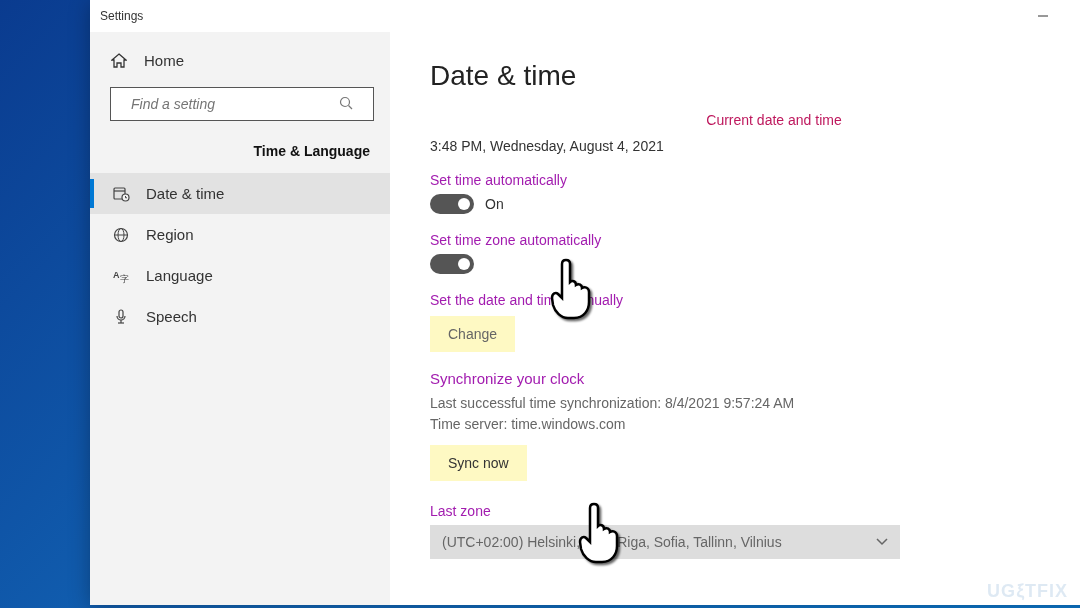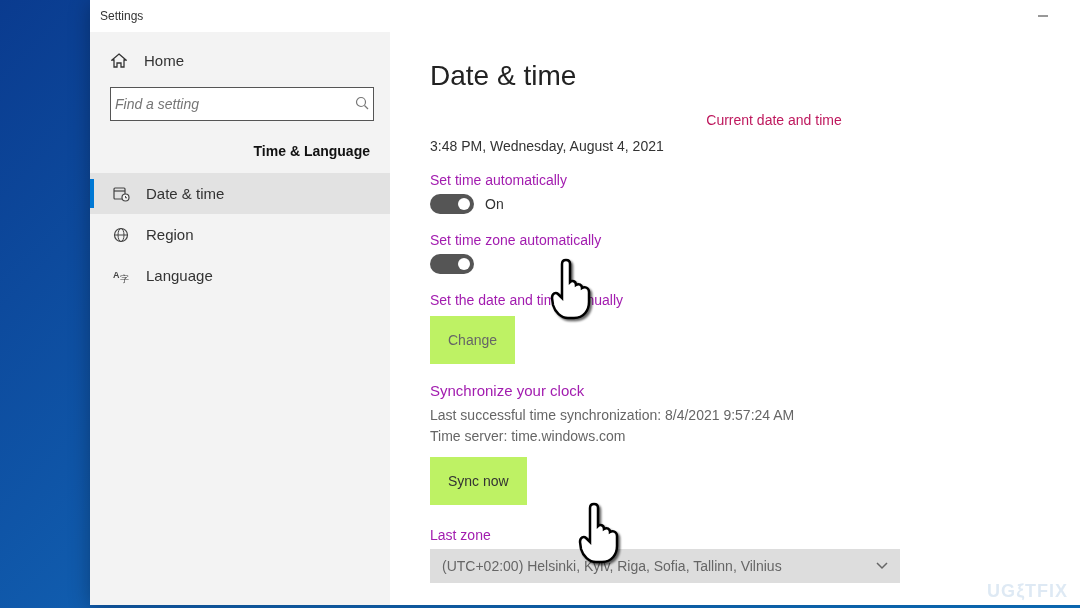--- a/index.html
+++ b/index.html
@@ -5,42 +5,42 @@
 * { margin: 0; padding: 0; box-sizing: border-box; font-family: "Segoe UI", sans-serif; }
 body { width: 1080px; height: 608px; background: linear-gradient(135deg, #0a3b8f 0%, #1264b5 50%, #0d7ad0 100%); overflow: hidden; position: relative; }
 .window { position: absolute; left: 90px; top: 0; width: 1068px; height: 605px; background: #fff; box-shadow: 0 2px 20px rgba(0,0,0,.3); }
 .titlebar { height: 32px; display: flex; align-items: center; justify-content: space-between; padding-left: 10px; border-bottom: 1px solid transparent; }
 .titlebar-left { display: flex; align-items: center; gap: 8px; font-size: 12px; color: #333; }
 .wincontrols { display: flex; }
 .wincontrols button { width: 46px; height: 32px; border: none; background: transparent; font-size: 12px; color: #333; display: flex; align-items: center; justify-content: center; }
 .content { display: flex; height: calc(100% - 32px); }
 .sidebar { width: 300px; background: #f3f3f3; display: flex; flex-direction: column; padding-top: 10px; }
 .home-row { display: flex; align-items: center; gap: 16px; padding: 10px 20px; font-size: 15px; color: #333; }
-.searchbox { margin: 8px 16px 12px 20px; border: 1px solid #555; height: 34px; display: flex; align-items: center; padding: 0 4px; background: #fff; }
+.searchbox { margin: 8px 16px 12px 20px; border: 1px solid #555; height: 34px; display: flex; align-items: center; padding: 0 20px; background: #fff; }
 .searchbox input { border: none; outline: none; flex: 1; font-size: 14px; color: #333; font-style: italic; background: transparent; }
 .search-icon { color: #666; font-size: 14px; }
 .section-title { padding: 10px 20px 14px 20px; font-size: 14px; font-weight: 600; color: #111; text-align: right; }
 .nav-item { display: flex; align-items: center; gap: 16px; padding: 12px 20px 12px 22px; font-size: 15px; color: #333; position: relative; }
 .nav-item.active { background: #e2e2e2; }
 .nav-item.active::before { content: ""; position: absolute; left: 0; top: 6px; bottom: 6px; width: 4px; background: #0078d4; }
 .nav-icon { width: 18px; display: flex; justify-content: center; font-size: 16px; color: #444; }
 .main { flex: 1; padding: 28px 40px 20px 40px; overflow-y: auto; position: relative; background: #fff; }
 .main h1 { font-size: 28px; font-weight: 400; color: #222; margin-bottom: 20px; }
 .main h2 { font-size: 14px; font-weight: 400; color: #be185d; margin-bottom: 10px; text-align: center; }
 .main .body-text { font-size: 14px; color: #333; margin-bottom: 18px; }
 .main .muted { font-size: 14px; color: #666; line-height: 1.5; }
 .setting-block { margin-bottom: 18px; }
 .setting-label { font-size: 14px; color: #a21caf; margin-bottom: 6px; }
 .toggle-row { display: flex; align-items: center; gap: 11px; }
 .toggle { width: 44px; height: 20px; border-radius: 10px; position: relative; }
 .toggle.on { background: #555; }
 .toggle .knob { width: 12px; height: 12px; background: #fff; border-radius: 50%; position: absolute; top: 4px; }
 .toggle.on .knob { right: 4px; background: #fff; }
 .toggle-state { font-size: 14px; color: #333; }
-.btn-secondary { display: inline-block; padding: 16px 18px; background: #bef264; color: #666; font-size: 14px; border: none; margin-top: 2px; }
+.btn-secondary { display: inline-block; padding: 10px 18px; background: #fef9c3; color: #666; font-size: 14px; border: none; margin-top: 2px; }
 .btn-secondary.enabled { color: #333; }
 .dropdown { width: 470px; height: 34px; background: #ddd; display: flex; align-items: center; justify-content: space-between; padding: 0 12px; font-size: 14px; color: #666; margin-top: 4px; }
 .chevron { font-size: 12px; color: #666; }
 .hand-cursor { position: absolute; pointer-events: none; z-index: 100; }
 .hand-cursor svg { filter: drop-shadow(2px 2px 1px rgba(0,0,0,.6)); }
 .watermark { position: absolute; bottom: 6px; right: 12px; color: #d9e6f2; font-size: 18px; font-weight: 700; letter-spacing: 1px; font-family: sans-serif; opacity: .85; }
 .watermark .e { font-style: italic; display: inline-block; transform: rotate(-10deg); }
 .scroll-hint { position: absolute; right: 0; top: 40px; width: 3px; height: 480px; background: #ccc; }
 </style>
 </head>
@@ -123,20 +123,31 @@
       <div class="nav-item">
         <span class="nav-icon">
           <svg width="16" height="16" viewBox="0 0 16 16">
               <text x="0" y="10" font-size="9" fill="#444" font-weight="bold">A</text>
               <text x="7" y="14" font-size="9" fill="#444">字</text>
             </svg>
         </span>
         <span>Language</span>
       </div>
 
+      <div class="nav-item">
+        <span class="nav-icon">
+          <svg width="16" height="16" viewBox="0 0 16 16">
+              <rect x="6" y="1" width="4" height="8" rx="2" fill="none" stroke="#444" stroke-width="1.2"></rect>
+              <path d="M4 7 a4 4 0 0 0 8 0" fill="none" stroke="#444" stroke-width="1.2"></path>
+              <line x1="8" y1="11" x2="8" y2="14" stroke="#444" stroke-width="1.2"></line>
+              <line x1="5" y1="14" x2="11" y2="14" stroke="#444" stroke-width="1.2"></line>
+            </svg>
+        </span>
+        <span>Speech</span>
+      </div>
     </div>
 
     <div class="main">
       <div class="scroll-hint"></div>
       <h1>Date &amp; time</h1>
       <h2>Current date and time</h2>
       <div class="body-text">3:48 PM, Wednesday, August 4, 2021</div>
 
       <div class="setting-block">
         <div class="setting-label">Set time automatically</div>

